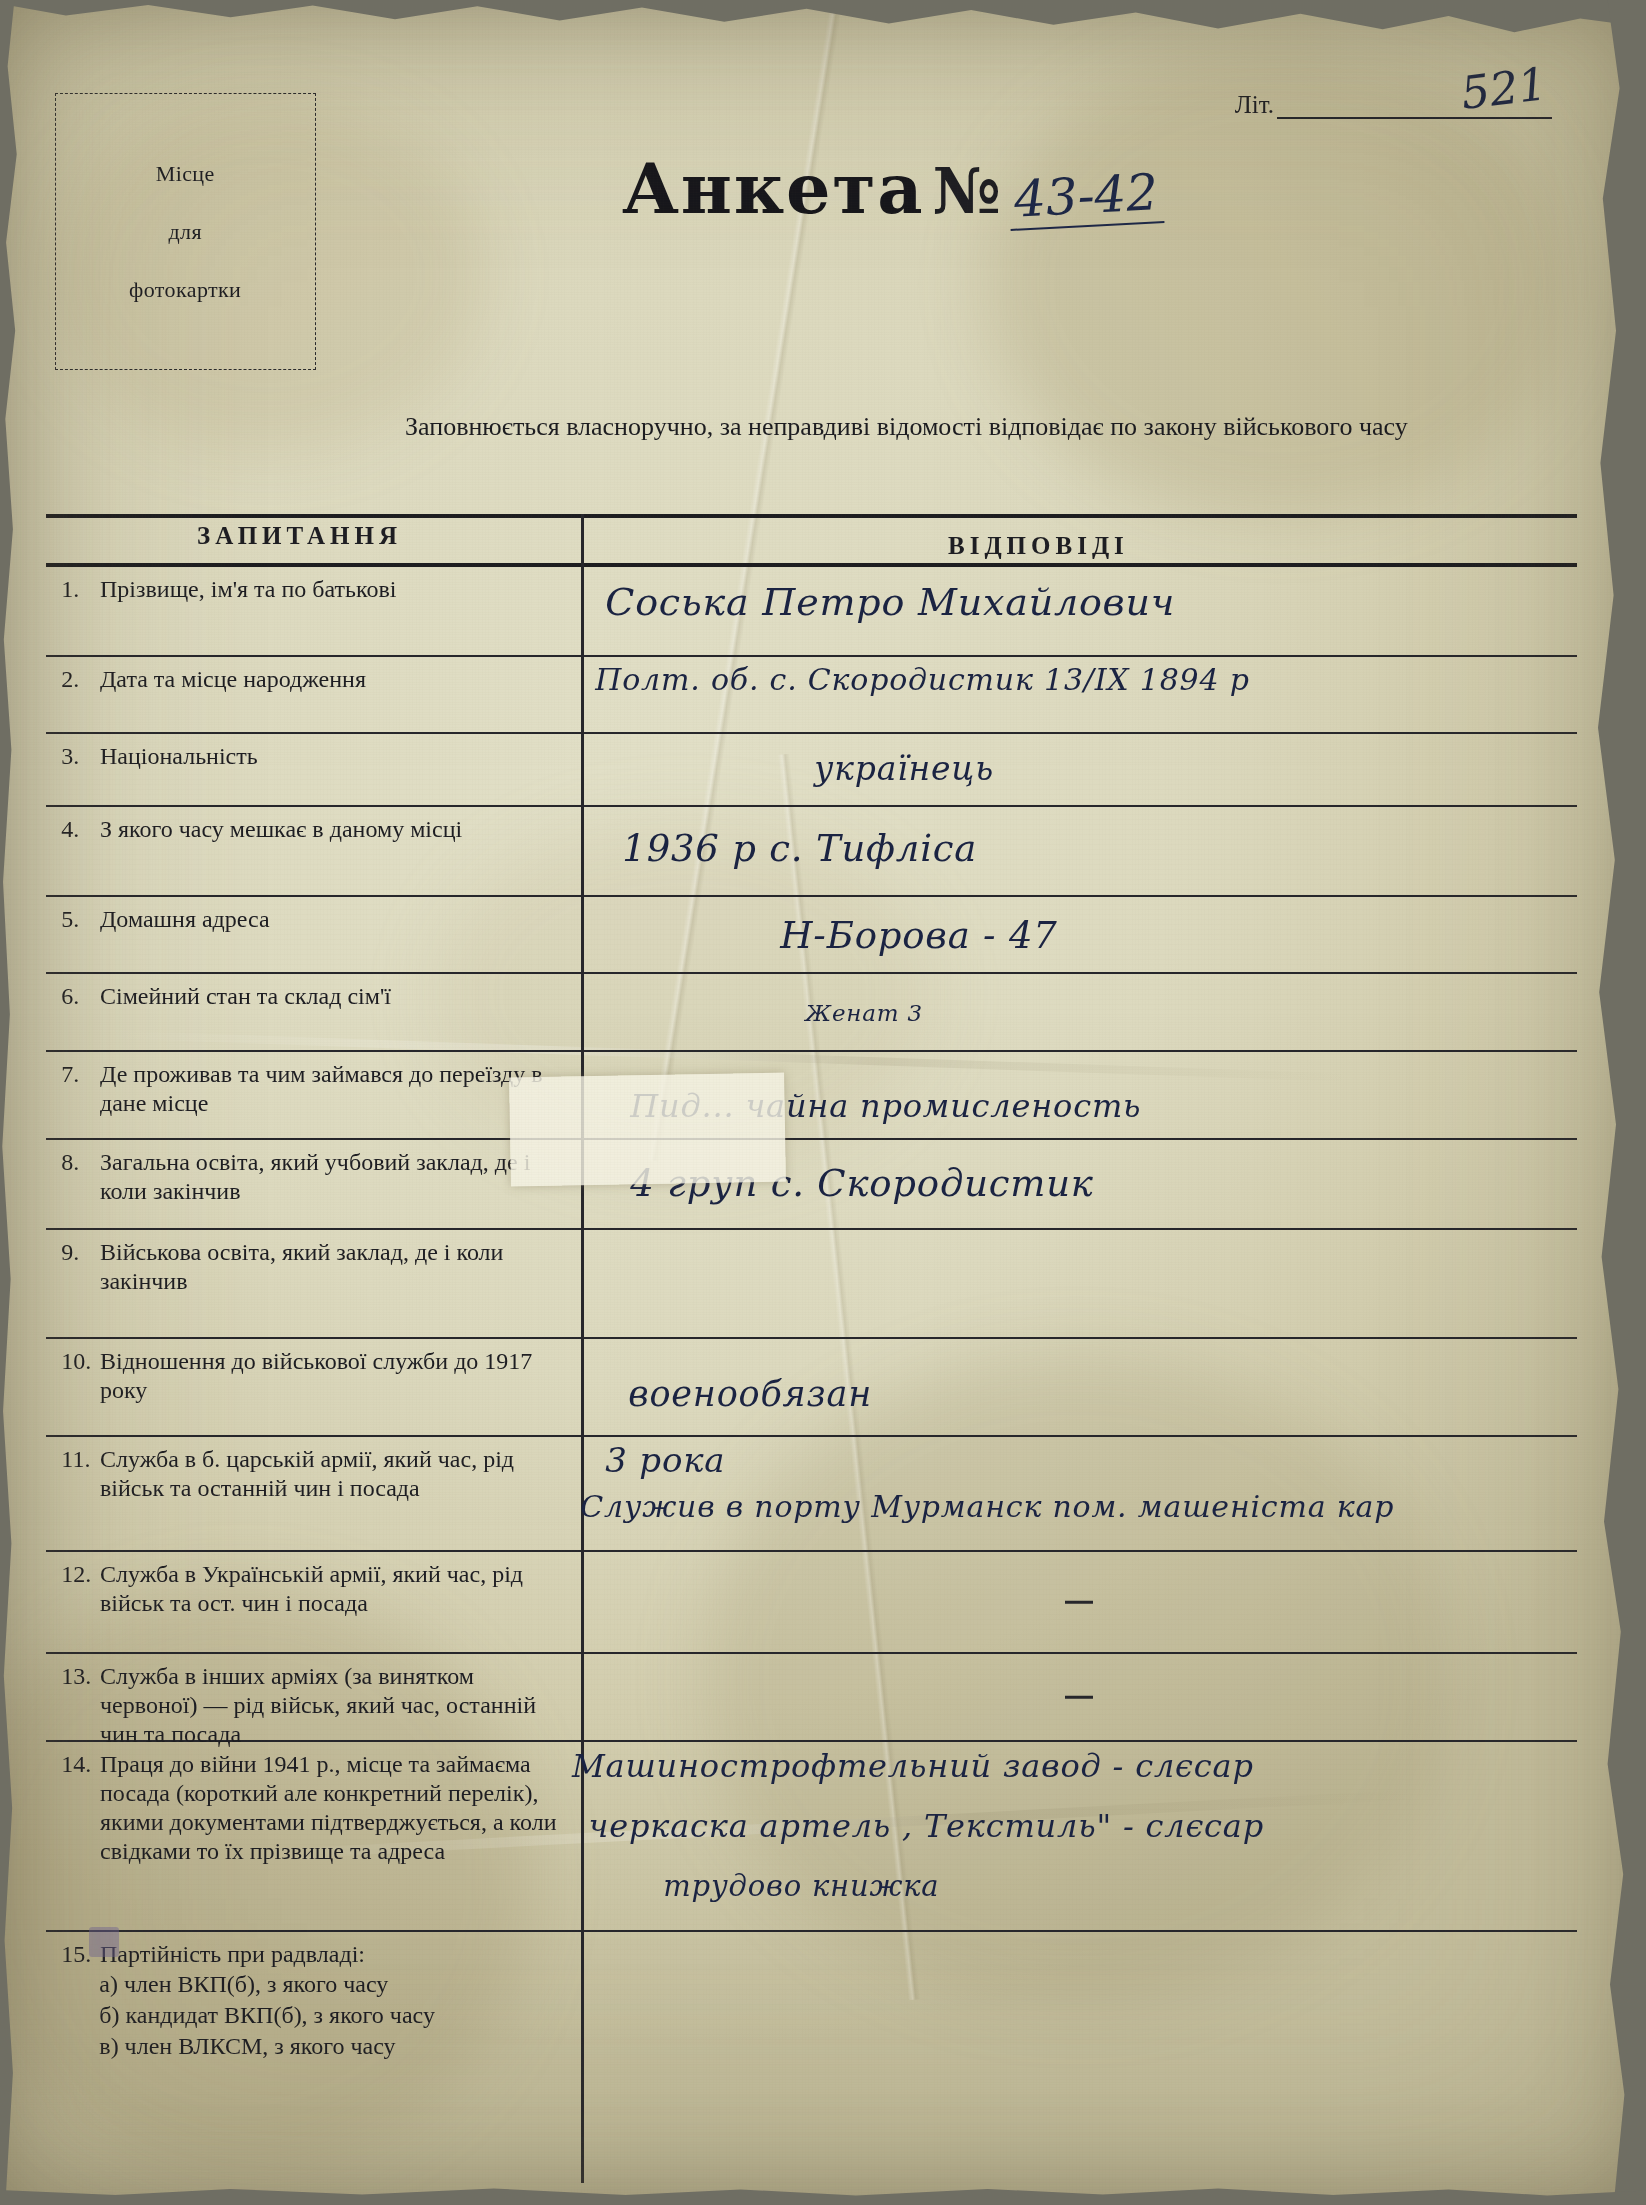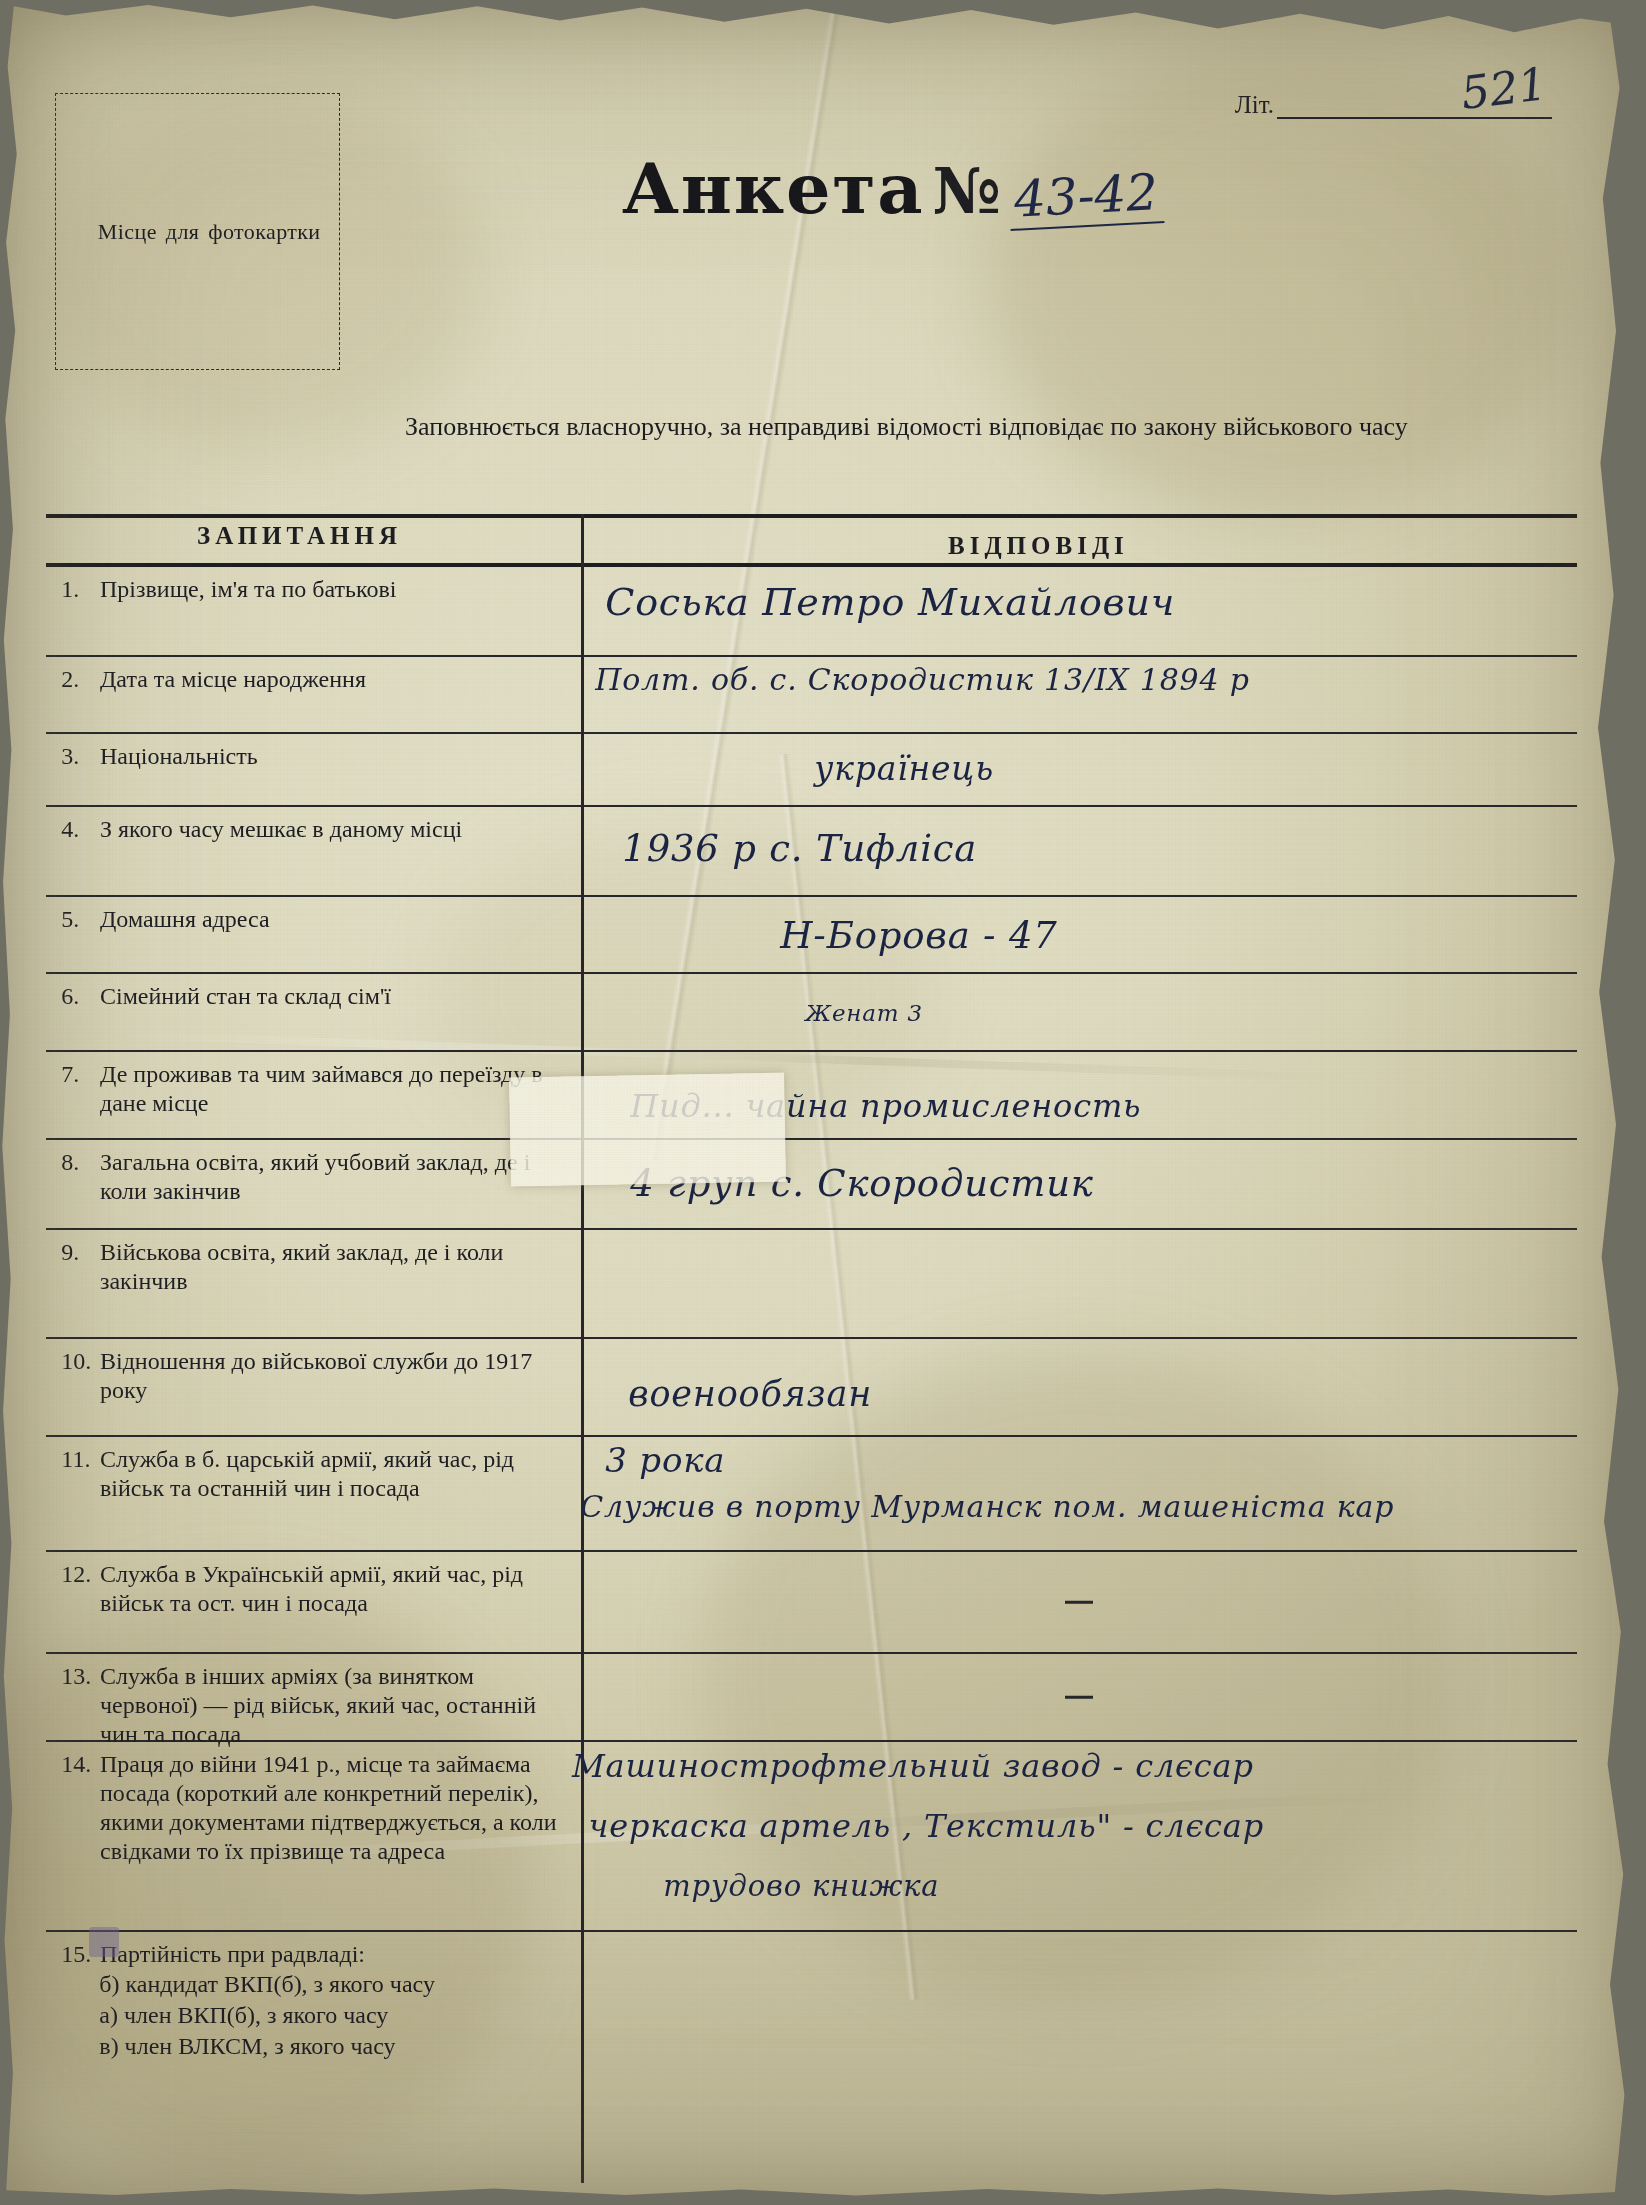--- a/index.html
+++ b/index.html
@@ -98,25 +98,24 @@
   }
 
   .photo-box {
     position: absolute;
     left: 16.7px;
     top: 43px;
     width: 259px;
     height: 275px;
     border: 1.7px dashed #2a2a2c;
     display: flex;
-    flex-direction: row;
+    flex-direction: column;
     align-items: center;
     justify-content: center;
-    gap: 9px;
-    padding-left: 24px;
+    gap: 32px;
   }
   .photo-box span {
     font-size: 22px;
     letter-spacing: 0.4px;
   }
 
   .lit-row {
     position: absolute;
     right: 32px;
     top: 30px;
@@ -480,22 +479,22 @@
           <div class="hand" style="left:83px; top:127px; font-size:29px;">трудово  книжка</div>
         </div>
       </div>
 
       <div class="row" style="height:154px; border-bottom:none;">
         <div class="q" style="flex-direction:column; gap:1.7px;">
           <div style="display:flex; gap:6.7px;">
             <span class="num">15.</span>
             <span>Партійність при радвладі:</span>
           </div>
+          <div style="padding-left:38px;">а) член ВКП(б), з якого часу</div>
           <div style="padding-left:38px;">б) кандидат ВКП(б), з якого часу</div>
-          <div style="padding-left:38px;">а) член ВКП(б), з якого часу</div>
           <div style="padding-left:38px;">в) член ВЛКСМ, з якого часу</div>
           <div class="mark-15"></div>
         </div>
         <div class="a"></div>
       </div>
 
     </div>
 
     <div class="tape"></div>
   </div>

